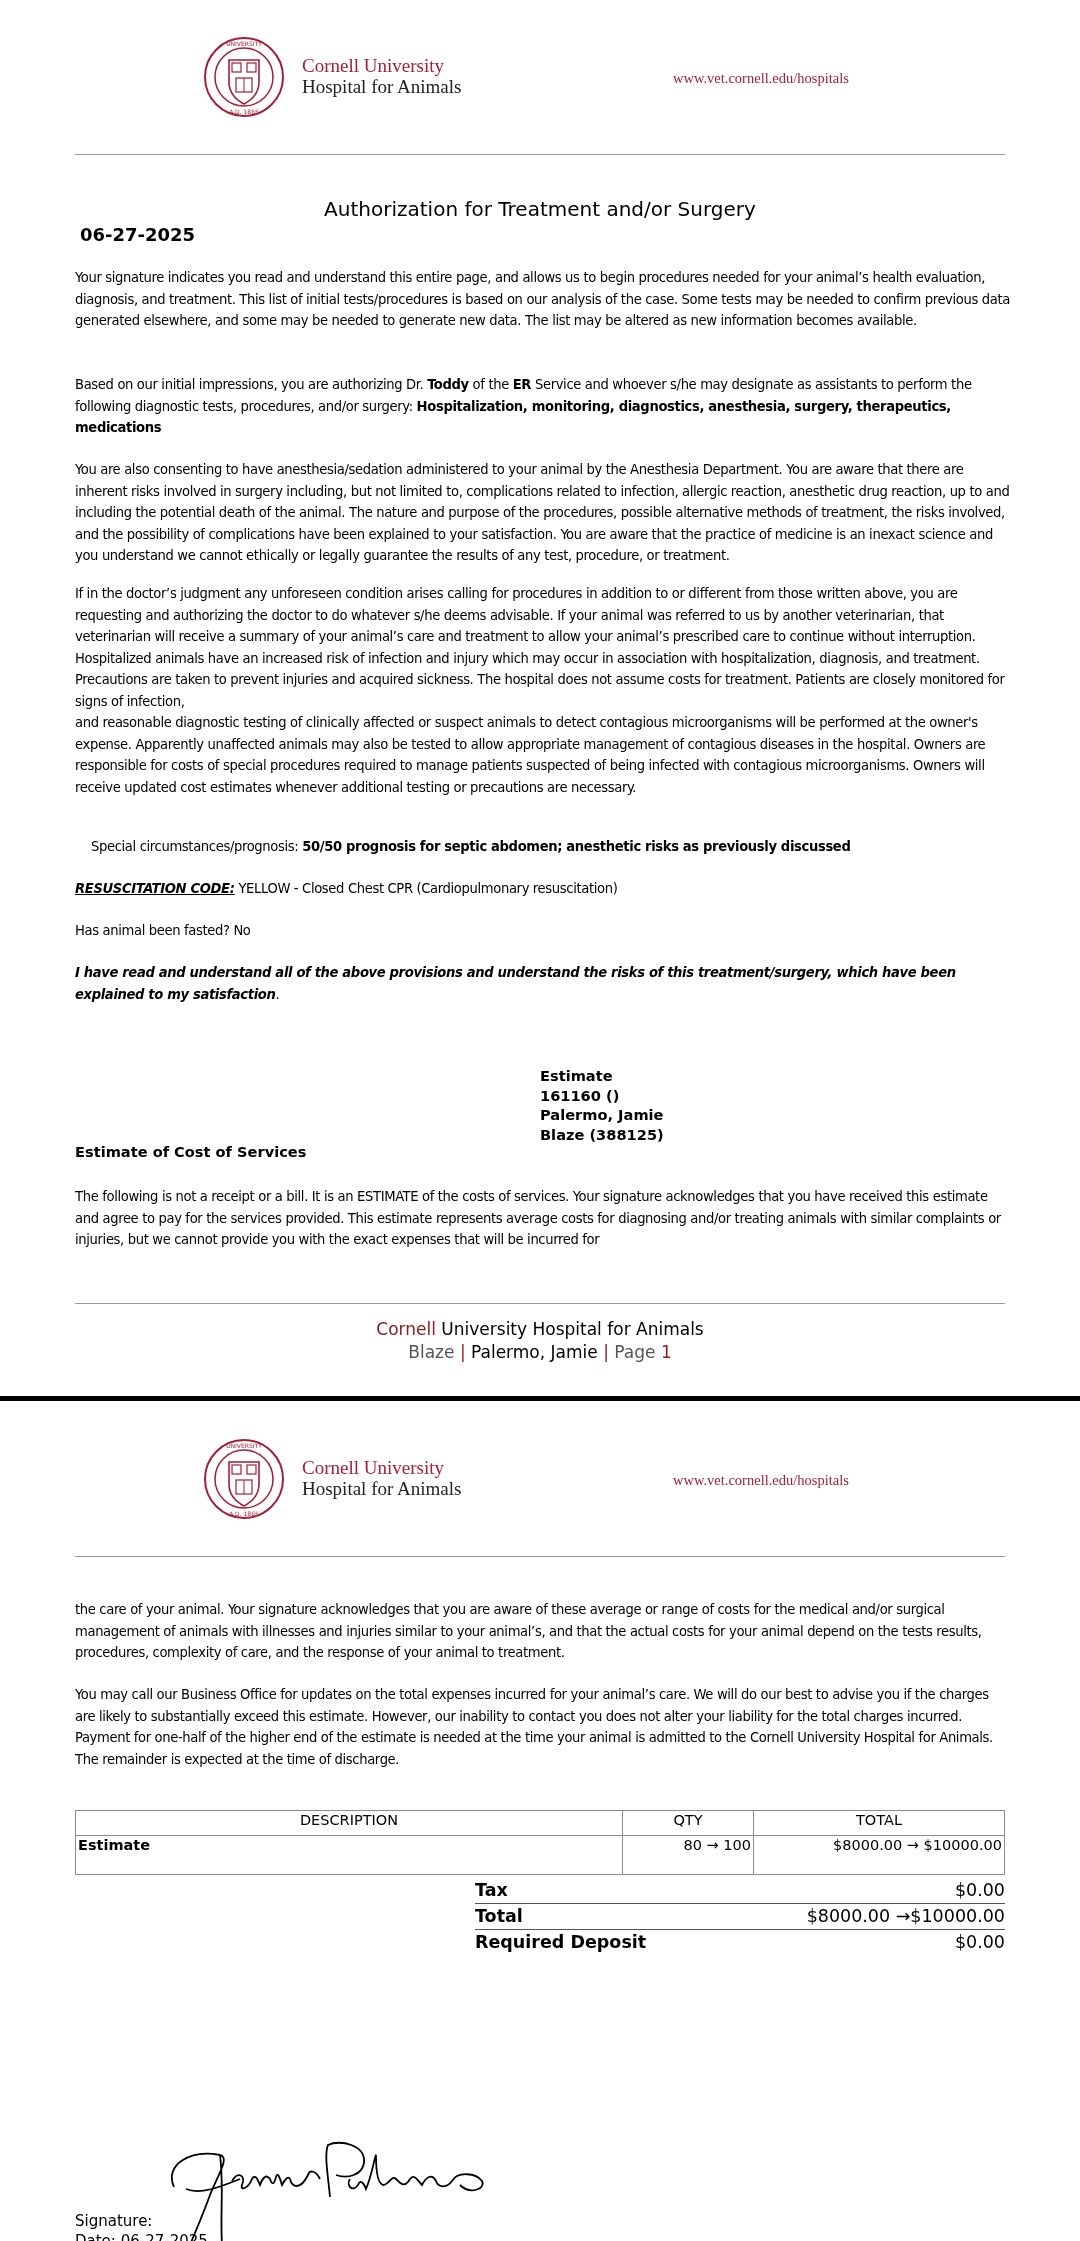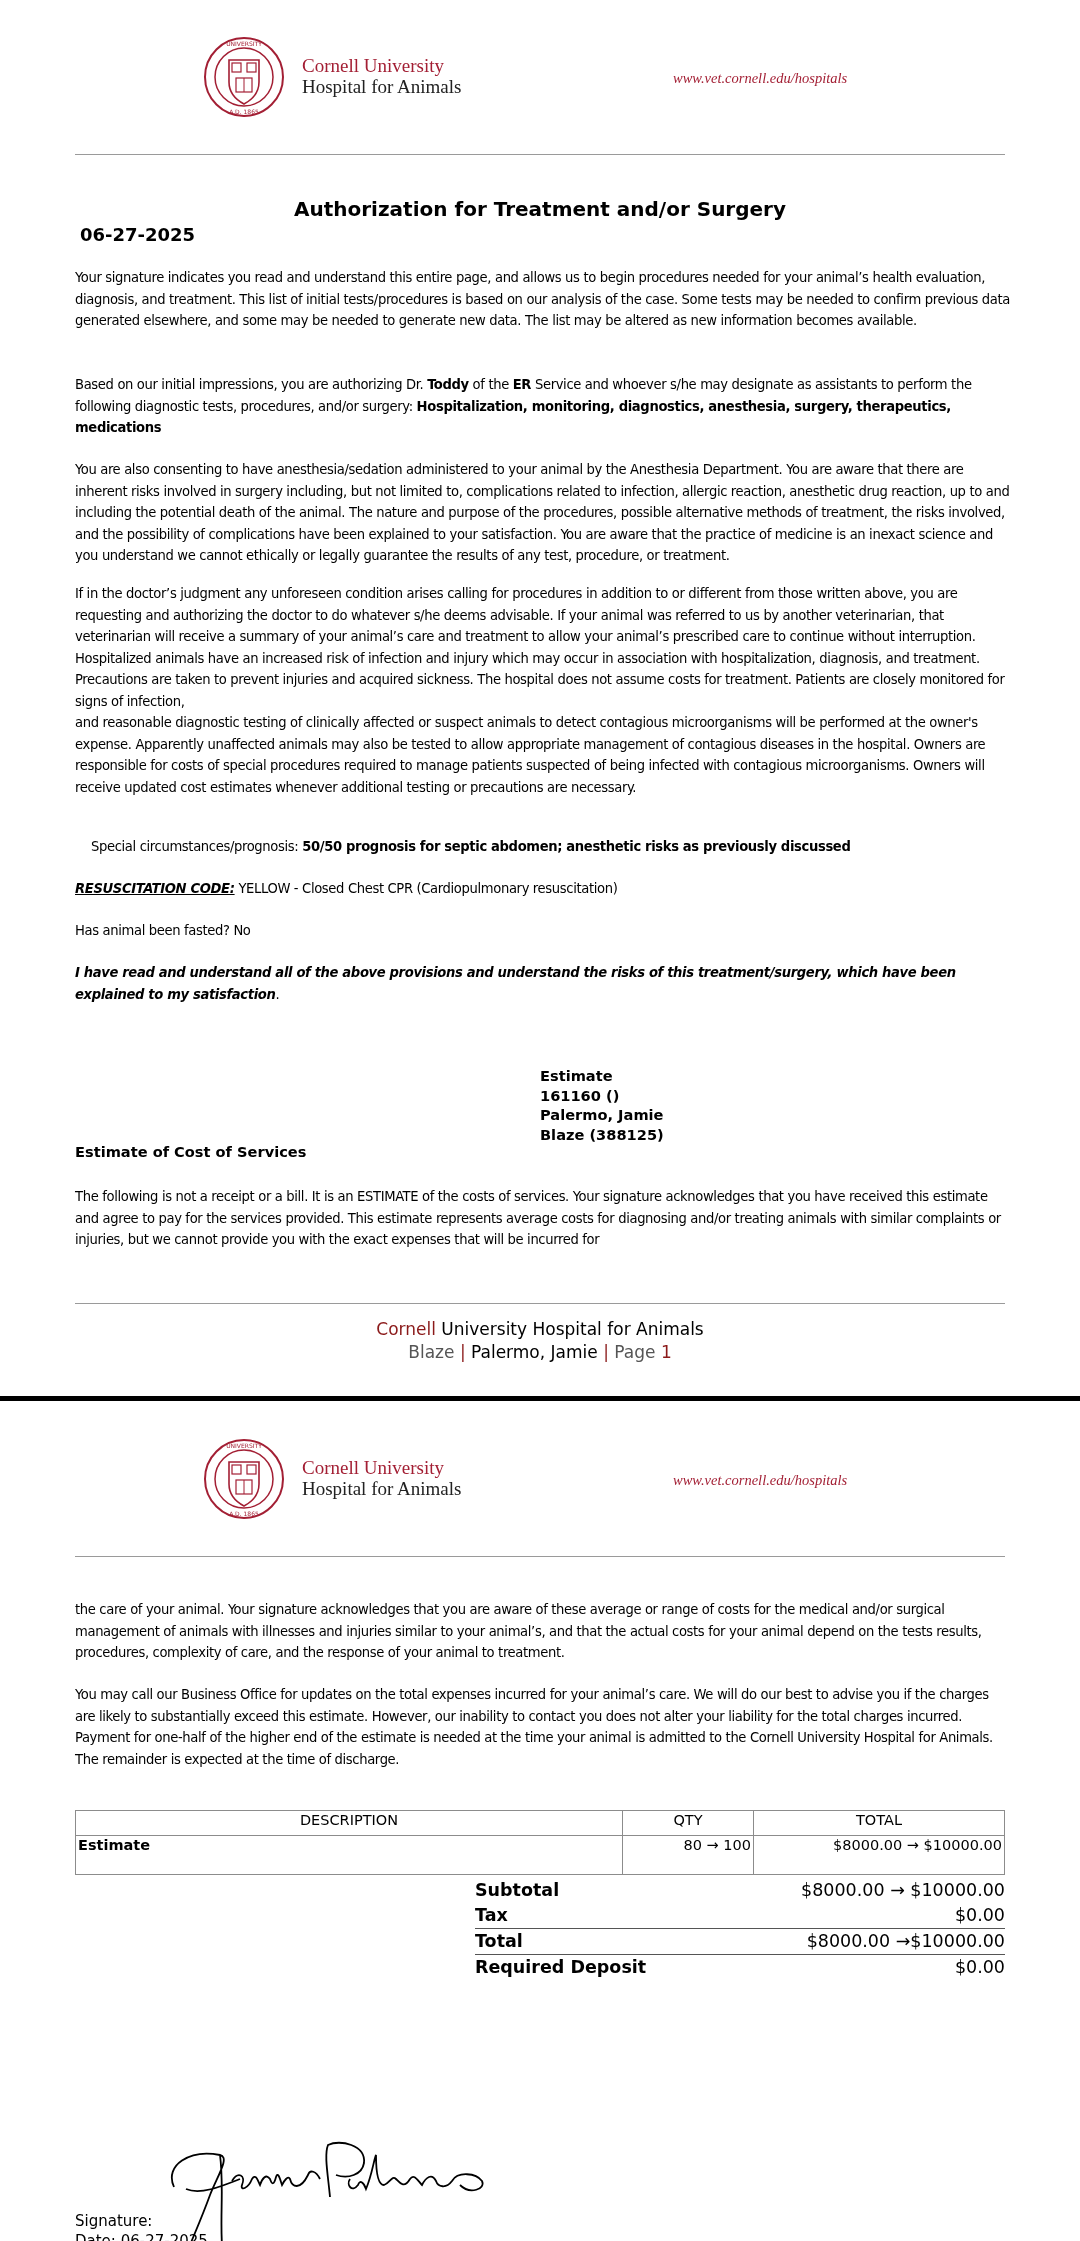--- a/index.html
+++ b/index.html
@@ -8,24 +8,24 @@
     .page { position: absolute; left: 0; width: 1080px; }
     .page1 { top: 0; height: 1396px; }
     .page-sep { position: absolute; left: 0; top: 1396px; width: 1080px; height: 5px; background: #000; }
     .page2 { top: 1401px; height: 840px; }
 
     .letterhead { position: absolute; left: 0; width: 1080px; height: 90px; }
     .seal { position: absolute; left: 203px; top: 36px; width: 82px; height: 82px; }
     .brand { position: absolute; left: 302px; top: 55px; font-family: "Liberation Serif", serif; font-size: 19px; line-height: 21px; }
     .brand .l1 { color: #a31f34; }
     .brand .l2 { color: #222; }
-    .weblink { position: absolute; left: 673px; top: 70px; font-family: "Liberation Serif", serif; font-size: 14.5px; color: #a31f34; font-style: italic; }
+    .weblink { position: absolute; left: 673px; top: 70px; font-family: "Liberation Serif", serif; font-size: 14.5px; color: #a31f34; }
     .hr { position: absolute; left: 75px; width: 930px; height: 0; border-top: 1.5px solid #9a9a9a; }
 
-    .doc-title { position: absolute; left: 0; width: 1080px; top: 197px; text-align: center; font-weight: bold; font-size: 20px; }
+    .doc-title { position: absolute; left: 0; width: 1080px; top: 197px; text-align: center; font-weight: normal; font-size: 20px; }
     .doc-date { position: absolute; left: 80px; top: 224px; font-weight: bold; font-size: 18px; }
 
     .para { position: absolute; left: 75px; width: 935px; font-size: 14.6px; line-height: 21.5px; letter-spacing: -0.35px; font-stretch: condensed; }
     .para b { font-weight: bold; }
 
     .resus-label { font-weight: bold; font-style: italic; text-decoration: underline; }
     .ack { font-weight: bold; font-style: italic; }
 
     .est-block { position: absolute; left: 540px; top: 1066px; font-weight: bold; font-size: 14.6px; line-height: 19.5px; }
     .est-heading { position: absolute; left: 75px; top: 1143px; font-weight: bold; font-size: 14.6px; }
@@ -171,24 +171,20 @@
     <tr>
       <td class="c-desc" style="font-weight:bold;">Estimate</td>
       <td class="c-qty">80 → 100</td>
       <td class="c-tot">$8000.00 → $10000.00</td>
     </tr>
   </tbody>
 </table>
 
 <div class="totals">
   <div class="tot-row">
-    <span class="lbl">Subtotal</span>
-    <span>$8000.00 → $10000.00</span>
-  </div>
-  <div class="tot-row">
     <span class="lbl">Tax</span>
     <span>$0.00</span>
   </div>
   <div class="tot-row bordered">
     <span class="lbl">Total</span>
     <span>$8000.00 →$10000.00</span>
   </div>
   <div class="tot-row bordered">
     <span class="lbl">Required Deposit</span>
     <span>$0.00</span>

